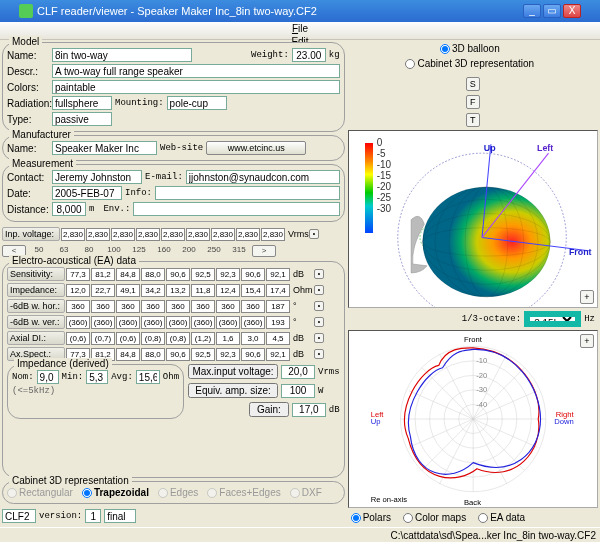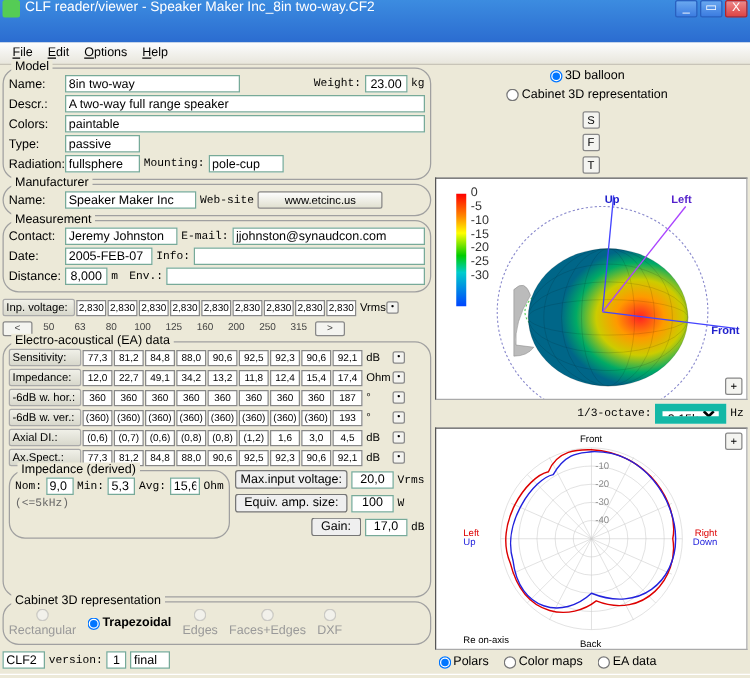--- a/index.html
+++ b/index.html
@@ -1,23 +1,23 @@
 <!DOCTYPE html>
 <html><head>
 <meta charset="utf-8">
 <style>
 * { box-sizing: border-box; margin: 0; padding: 0; font-family: Tahoma, Arial, sans-serif; font-size: 10px; }
 body { background: #ece9d8; width: 600px; height: 542px; overflow: hidden; }
-.titlebar { height: 34px; background: linear-gradient(#3c8ce0, #2b6cd0); display: flex; align-items: flex-start; padding: 0 2px; color: #fff; }
+.titlebar { height: 22px; background: linear-gradient(#3c8ce0, #2b6cd0); display: flex; align-items: center; padding: 0 19px; color: #fff; }
 .titlebar .icon { width: 14px; height: 14px; background: #5c5; border-radius: 2px; margin-right: 4px; }
 .titlebar .title { flex: 1; font-size: 11px; }
 .winbtns { display: flex; gap: 2px; }
 .winbtn { width: 18px; height: 14px; background: linear-gradient(#6aa8f0,#3c7ce0); border: 1px solid #2a60c0; border-radius: 2px; text-align: center; line-height: 12px; color:#fff; cursor: pointer; }
 .winbtn.close { background: linear-gradient(#e88,#d44); border-color:#b22; }
-.menubar { height: 18px; background: linear-gradient(#fcfdfe,#e8e6dc); display: flex; align-items: center; padding: 0 4px; border-bottom: 1px solid #c8c4b8; }
+.menubar { height: 18px; background: linear-gradient(#fcfdfe,#e8e6dc); display: flex; align-items: center; padding: 0 4px; border-bottom: 1px solid #c8c4b8; flex-direction: column; }
 .menuitem { padding: 1px 6px; cursor: pointer; }
 .menuitem u { text-decoration: underline; }
 .main { display: flex; height: 487px; padding: 2px; gap: 3px; }
 .left { flex: 1.05; display: flex; flex-direction: column; }
 .right { flex: 1; display: flex; flex-direction: column; gap: 2px; }
 .group { border: 1px solid #a0a0a0; border-radius: 13px; padding: 5px 4px 3px 4px; margin-bottom: 3px; position: relative; background: #ece9d8; }
 .group-title { position: absolute; top: -7px; left: 6px; background: #ece9d8; padding: 0 3px; font-size: 10px; }
 .row { display: flex; align-items: center; gap: 3px; margin-bottom: 2px; }
 .lbl { font-size: 10px; width: 42px; text-align: left; }
 input[type=text], .txt { background: #fff; border: 1px solid #7a9; font-size: 10px; padding: 1px 2px; height: 14px; }
@@ -27,21 +27,21 @@
 .grid-row { display: flex; gap: 1px; align-items: center; margin-bottom: 2px; }
 .grid-row .hdr { width: 58px; font-size: 9px; background: linear-gradient(#f0f0e8,#d8d8cc); border: 1px solid #aaa; border-radius: 2px; padding: 1px 2px; text-align: left; }
 .cell { width: 24px; height: 13px; background: #fff; border: 1px solid #888; font-size: 8px; text-align: center; line-height: 11px; }
 .unit { width: 22px; font-size: 9px; padding-left: 2px; }
 .starbtn { width: 10px; height: 10px; border: 1px solid #888; border-radius: 2px; font-size: 7px; text-align: center; line-height: 8px; cursor: pointer; background: #f4f4f0; }
 .freq-ticks { display: flex; gap: 1px; margin: 2px 0 4px 0; align-items: center; }
 .freq-ticks span { font-size: 8px; width: 24px; text-align: center; color: #444; }
 .arrow { width: 12px; height: 12px; border: 1px solid #888; background: #f4f4f0; border-radius: 2px; text-align: center; line-height: 10px; font-size: 9px; cursor: pointer; }
 .radio { display: inline-flex; align-items: center; gap: 2px; margin-right: 6px; font-size: 9px; }
 .radio input { margin: 0; width: 10px; height: 10px; }
-.radio.disabled { color: #999; flex-direction: column; }
+.radio.disabled { color: #999; }
 .topbar { display: flex; align-items: center; gap: 4px; padding: 1px 2px; flex-direction: column; }
 .sq { width: 14px; height: 14px; border: 1px solid #888; border-radius: 2px; text-align: center; line-height: 12px; font-size: 9px; cursor: pointer; background: #f4f4f0; }
 .canvas-wrap { flex: 1; border: 1px inset #aaa; background: #fff; position: relative; overflow: hidden; }
 .legend-scale { position: absolute; left: 6px; top: 6px; display: flex; flex-direction: column; align-items: flex-start; gap: 0; font-size: 8px; }
 .legend-scale .bar { width: 8px; height: 90px; background: linear-gradient(#f00 0%, #f80 20%, #ff0 35%, #0c0 55%, #0cc 70%, #04f 100%); margin-left: 12px; position: absolute; left: -2px; top: 6px; }
 .legend-scale span { color:#333; margin-left: 22px; }
 .balloon-svg { position: absolute; inset: 0; }
 .polar-svg { width: 100%; height: 100%; }
 .status { height: 15px; background: #ece9d8; border-top: 1px solid #fff; display: flex; align-items: center; padding: 0 4px; gap: 8px; font-size: 9px; }
 .status .right-st { margin-left: auto; }
@@ -85,28 +85,28 @@
       </div>
       <div class="row">
         <span class="lbl">Descr.:</span>
         <input class="txt wide-inp" value="A two-way full range speaker" style="">
       </div>
       <div class="row">
         <span class="lbl">Colors:</span>
         <input class="txt wide-inp" value="paintable" style="">
       </div>
       <div class="row">
-        <span class="lbl">Type:</span>
-        <input class="txt" style="width: 60px;" value="passive">
-      </div>
-      <div class="row">
         <span class="lbl">Radiation:</span>
         <input class="txt" style="width: 60px;" value="fullsphere">
         <span class="mini-label">Mounting:</span>
         <input class="txt" style="width: 60px;" value="pole-cup">
+      </div>
+      <div class="row">
+        <span class="lbl">Type:</span>
+        <input class="txt" style="width: 60px;" value="passive">
       </div>
     </div>
 
     <div class="group">
       <span class="group-title">Manufacturer</span>
       <div class="row">
         <span class="lbl">Name:</span>
         <input class="txt" style="width: 105px;" value="Speaker Maker Inc">
         <span class="mini-label">Web-site</span>
         <button class="btn-link" style="width:100px">www.etcinc.us</button>

